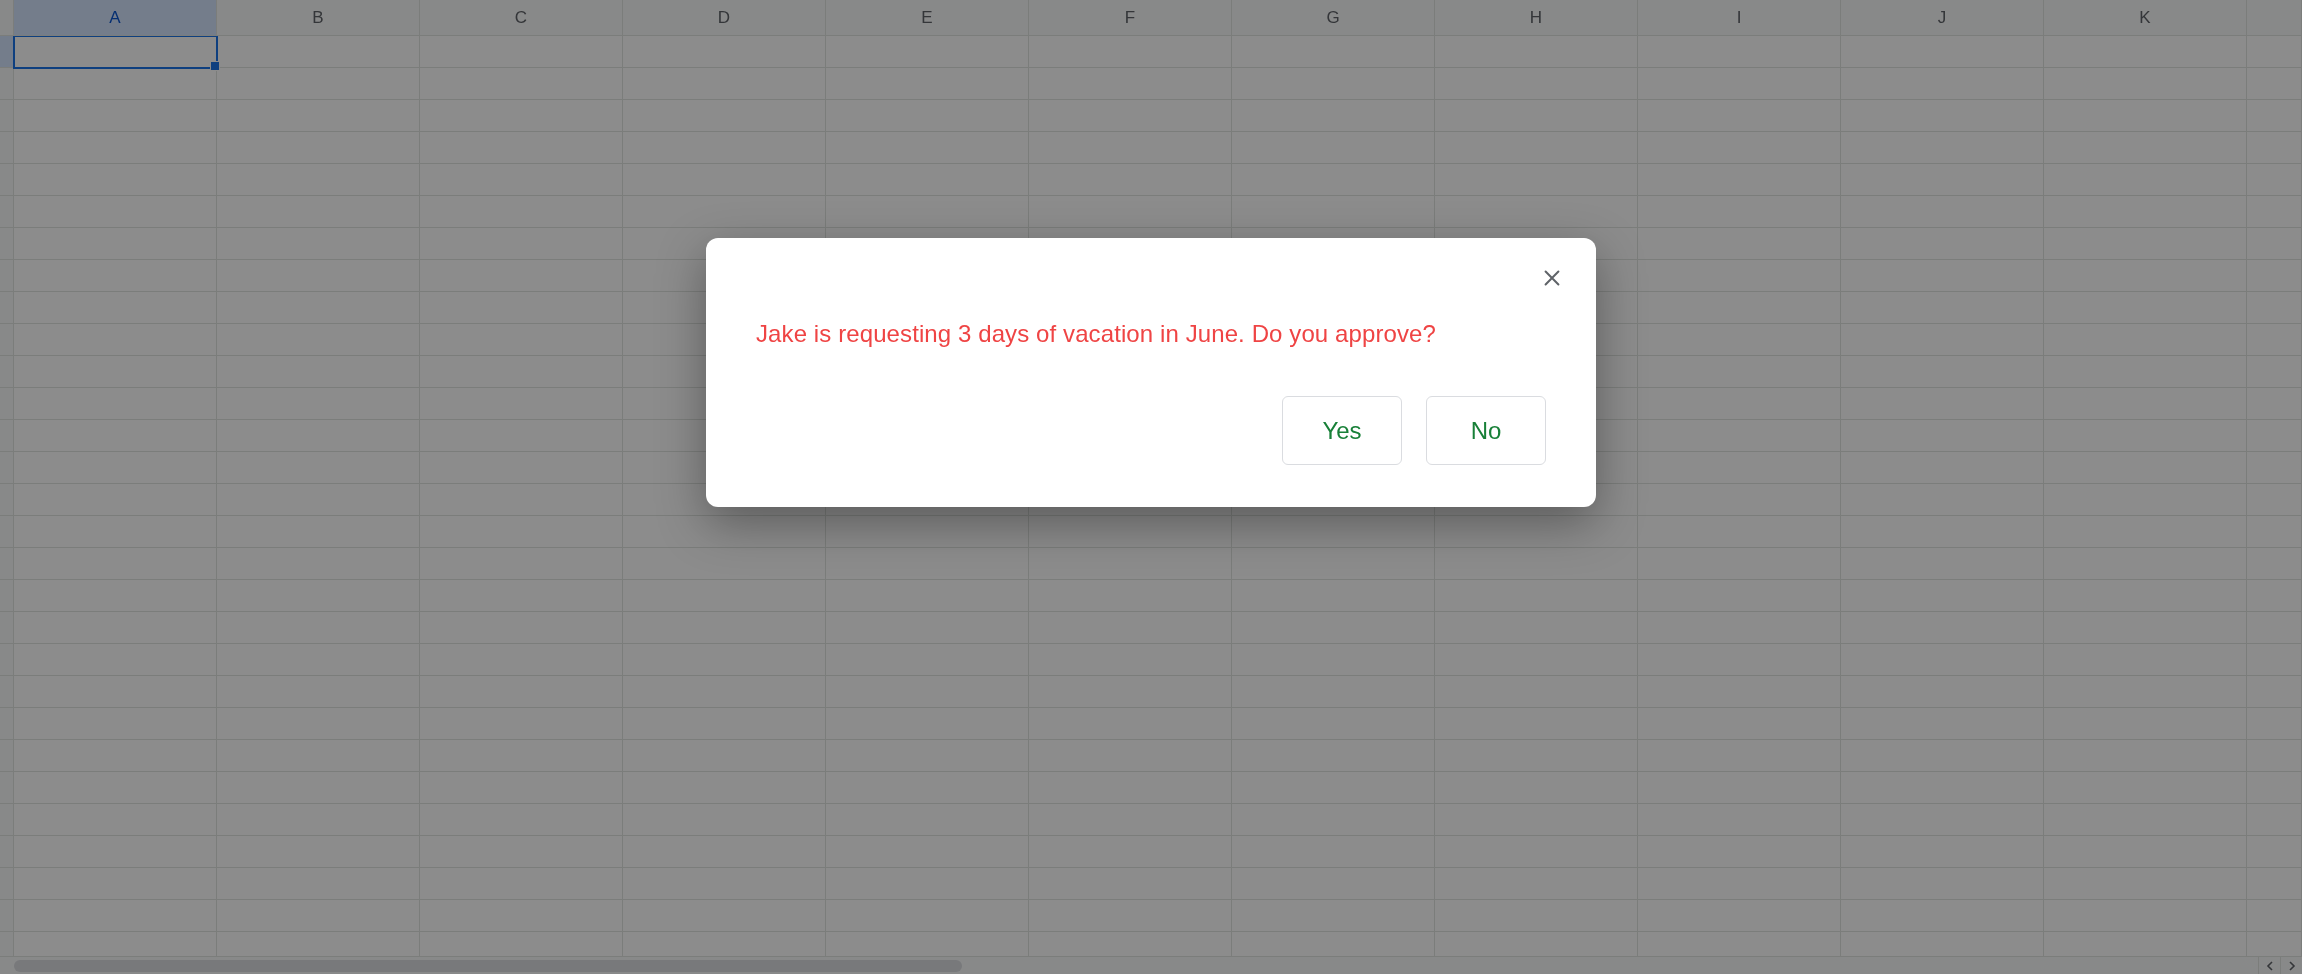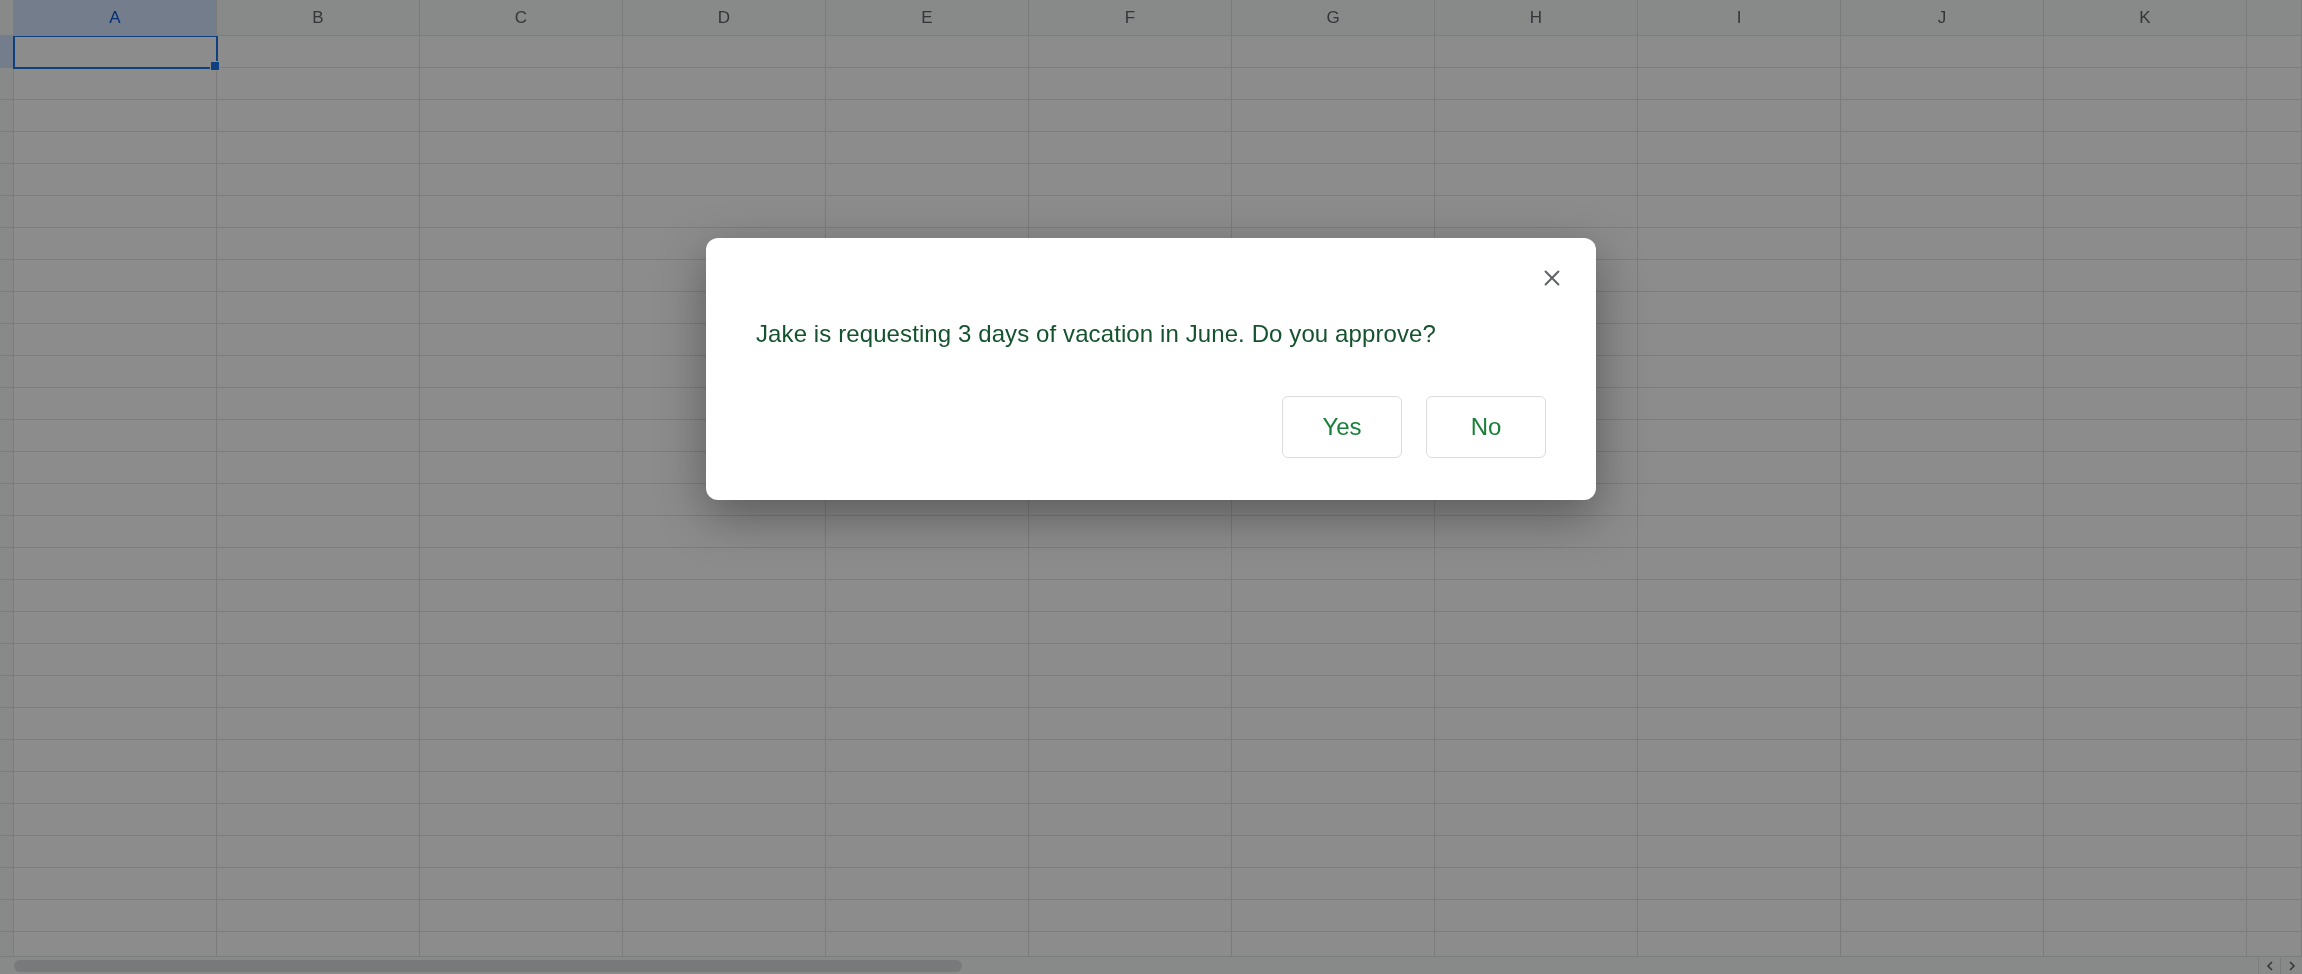--- a/index.html
+++ b/index.html
@@ -134,33 +134,33 @@
     top: 24px; right: 28px;
     width: 32px; height: 32px;
     display: flex; align-items: center; justify-content: center;
     color: #5f6368;
     cursor: pointer;
     border-radius: 50%;
   }
   .dialog-close svg { width: 22px; height: 22px; }
   .dialog-msg {
     font-size: 24px;
-    color: #14532d;
+    color: #ef4444;
     margin-top: 28px;
     margin-bottom: 48px;
     letter-spacing: 0.1px;
   }
   .dialog-actions {
     display: flex;
     justify-content: flex-end;
     gap: 24px;
   }
   .btn {
     min-width: 120px;
-    height: 62px;
+    height: 69px;
     padding: 0 36px;
     border: 1px solid #dadce0;
     border-radius: 6px;
     background: #fff;
     color: #188038;
     font-size: 24px;
     font-weight: 500;
     display: flex;
     align-items: center;
     justify-content: center;

